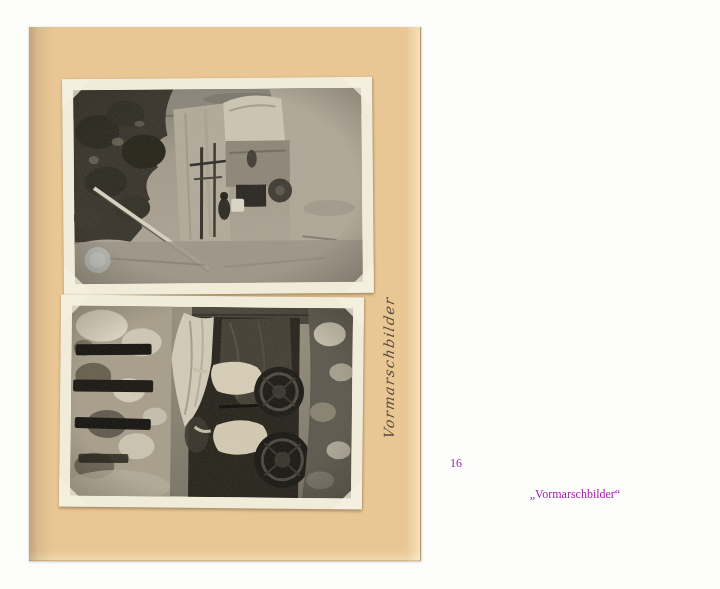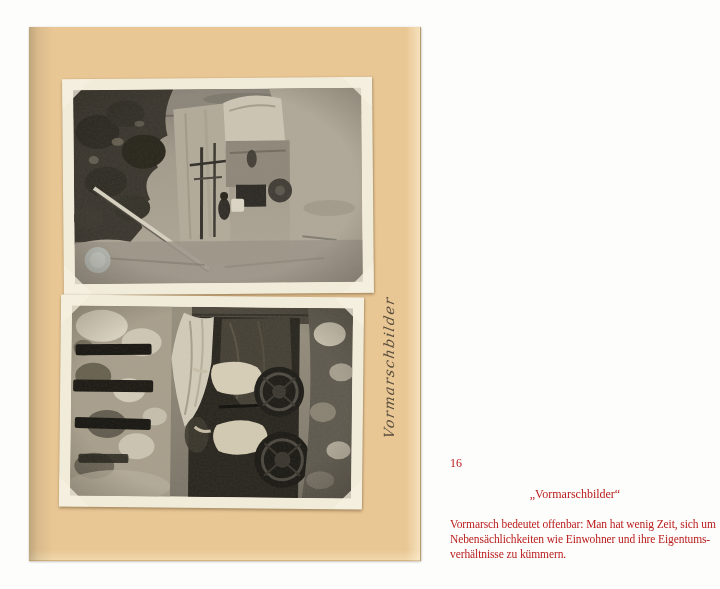--- a/index.html
+++ b/index.html
@@ -57,21 +57,21 @@
     font-size:14px;
     letter-spacing:1.6px;
     color:#4a4134;
     white-space:nowrap;
     opacity:0.9;
   }
 
   
   .caption-block{
     position:absolute;left:450px;top:456px;width:250px;
-    color:#b91c1c;
+    color:#a21caf;
   }
   .page-number{font-size:12px;line-height:14px;}
   .caption-title{font-size:12px;line-height:14px;margin-top:17px;text-align:center;}
   .caption-body{margin-top:16px;}
   .caption-line{margin:0;font-size:11.5px;line-height:15px;letter-spacing:-0.1px;white-space:nowrap;}
 </style>
 </head>
 <body>
 
 <div class="screen">
@@ -252,20 +252,15 @@
       <i class="corner c-bl"></i>
       <i class="corner c-br"></i>
     </figure>
 
     <span class="handwriting">Vormarschbilder</span>
   </div>
 
   <div class="caption-block">
     <div class="page-number">16</div>
     <div class="caption-title">„Vormarschbilder“</div>
-    <div class="caption-body">
-      <p class="caption-line">Vormarsch bedeutet offenbar: Man hat wenig Zeit, sich um</p>
-      <p class="caption-line">Nebensächlichkeiten wie Einwohner und ihre Eigentums-</p>
-      <p class="caption-line">verhältnisse zu kümmern.</p>
-    </div>
   </div>
 
 </div>
 
 </body></html>

